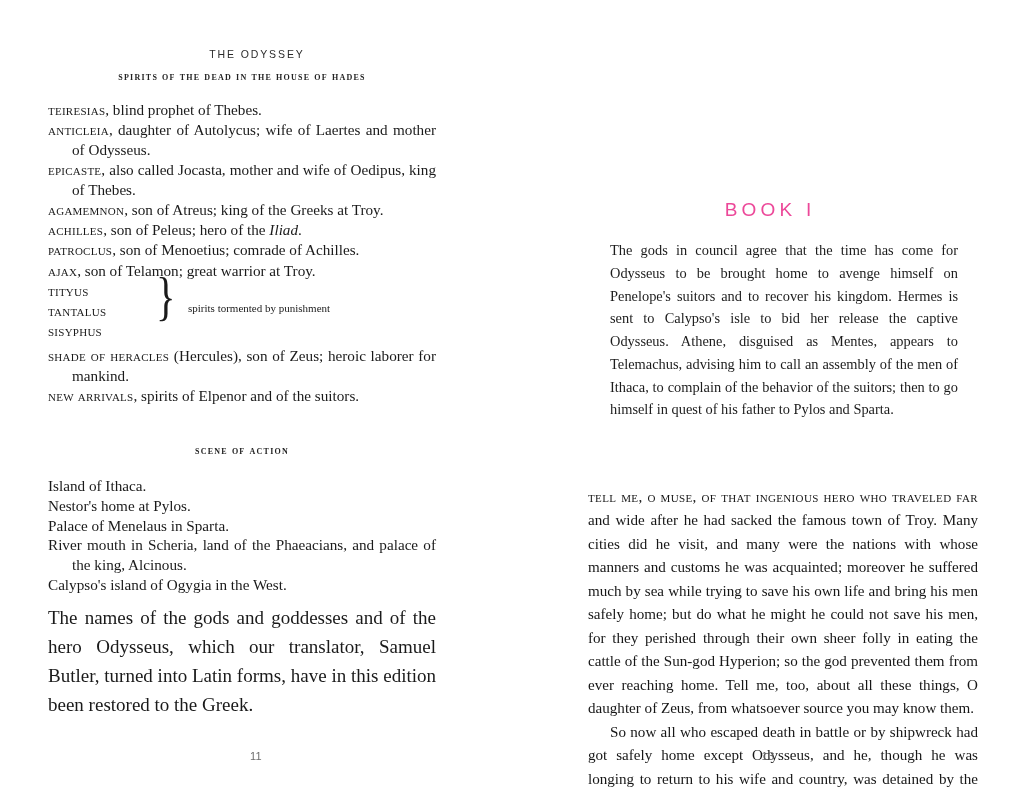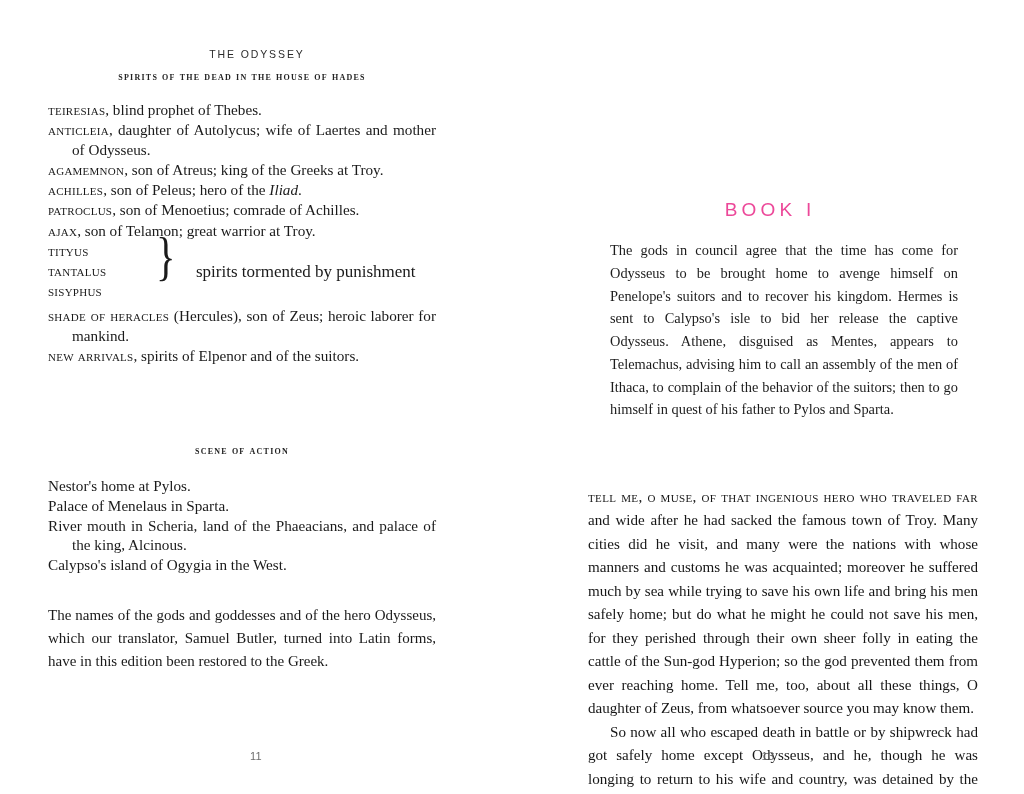--- a/index.html
+++ b/index.html
@@ -114,23 +114,23 @@
     top: -10px;
     font-size: 52px;
     line-height: 1;
     font-family: "Liberation Serif", "DejaVu Serif", serif;
     color: #1a1a1a;
     transform: scaleX(0.78);
     transform-origin: left top;
   }
   .brace-label {
     position: absolute;
-    left: 148px;
+    left: 140px;
     top: 20px;
-    font-size: 17px;
+    font-size: 11px;
     line-height: 1.295;
   }
 
   .scene-wrap {
     position: absolute;
     left: 48px;
     width: 388px;
     top: 444px;
   }
 
@@ -146,21 +146,21 @@
     text-indent: -24px;
     margin: 0;
     text-align: justify;
   }
 
   .note {
     position: absolute;
     left: 48px;
     width: 388px;
     top: 604px;
-    font-size: 15px;
+    font-size: 19px;
     line-height: 1.52;
     text-align: justify;
   }
 
   
 
   .book-title {
     position: absolute;
     top: 199px;
     left: 0;
@@ -231,20 +231,21 @@
 
     <div class="running-head">THE ODYSSEY</div>
 
     <div class="left-block">
 
       <div class="section-head">Spirits of the Dead in the House of Hades</div>
 
       <ul class="char-list">
         <li><span class="nm">Teiresias</span><span>, blind prophet of Thebes.</span></li>
         <li><span class="nm">Anticleia</span><span>, daughter of Autolycus; wife of Laertes and mother of Odysseus.</span></li>
+        <li><span class="nm">Epicaste</span><span>, also called Jocasta, mother and wife of Oedipus, king of Thebes.</span></li>
         <li><span class="nm">Agamemnon</span><span>, son of Atreus; king of the Greeks at Troy.</span></li>
         <li><span class="nm">Achilles</span><span>, son of Peleus; hero of the </span><i>Iliad</i><span>.</span></li>
         <li><span class="nm">Patroclus</span><span>, son of Menoetius; comrade of Achilles.</span></li>
         <li><span class="nm">Ajax</span><span>, son of Telamon; great warrior at Troy.</span></li>
       </ul>
 
       <div class="brace-group">
         <div class="brace-names">
           <div>Tityus</div>
           <div>Tantalus</div>
@@ -257,20 +258,21 @@
       <ul class="char-list">
         <li><span class="nm">Shade of Heracles</span><span> (Hercules), son of Zeus; heroic laborer for mankind.</span></li>
         <li><span class="nm">New Arrivals</span><span>, spirits of Elpenor and of the suitors.</span></li>
       </ul>
 
     </div>
 
     <div class="scene-wrap">
       <div class="section-head scene">Scene of Action</div>
       <ul class="place-list">
+        <li>Island of Ithaca.</li>
         <li>Nestor's home at Pylos.</li>
         <li>Palace of Menelaus in Sparta.</li>
         <li>River mouth in Scheria, land of the Phaeacians, and palace of the king, Alcinous.</li>
         <li>Calypso's island of Ogygia in the West.</li>
       </ul>
     </div>
 
     <div class="note">The names of the gods and goddesses and of the hero Odysseus, which our translator, Samuel Butler, turned into Latin forms, have in this edition been restored to the Greek.</div>
 
     <div class="folio">11</div>

